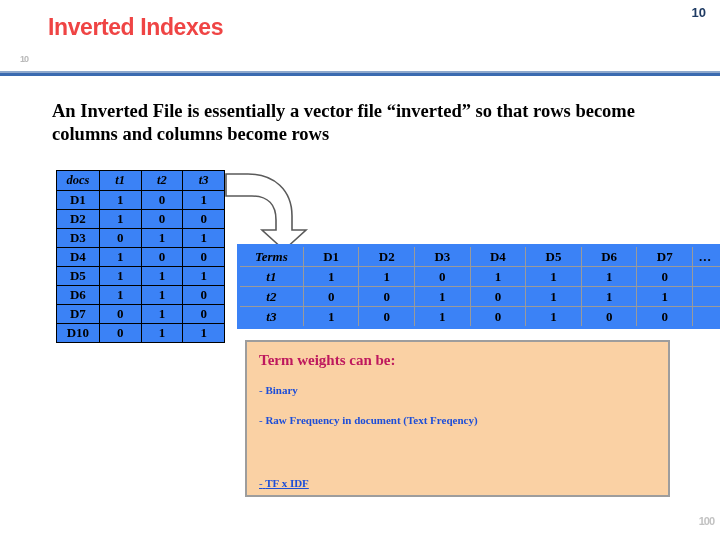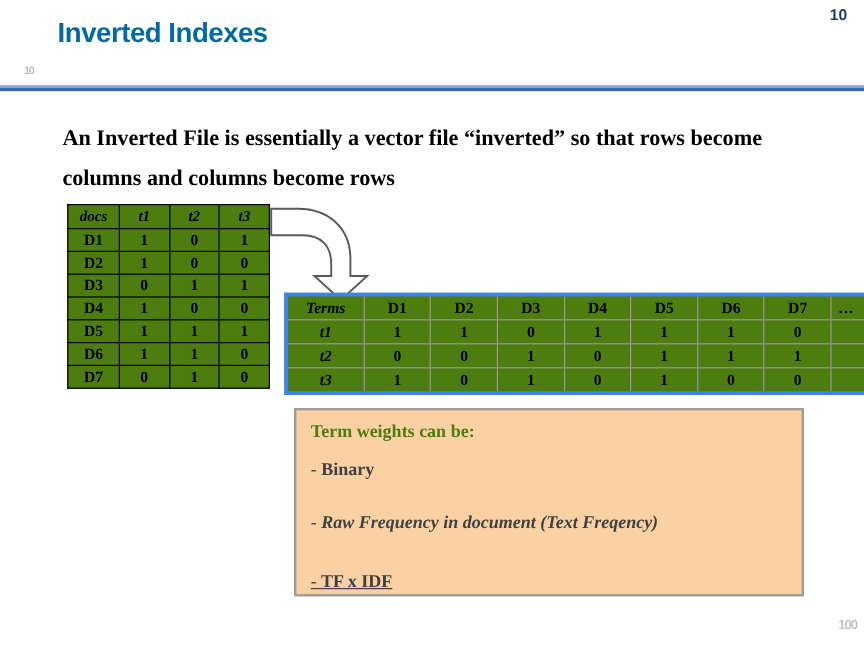--- a/index.html
+++ b/index.html
@@ -18,21 +18,21 @@
 
   
   #slide-title {
     position: absolute;
     left: 48px;
     top: 14px;
     font-family: "Liberation Sans", sans-serif;
     font-weight: bold;
     font-size: 23px;
     letter-spacing: -0.4px;
-    color: #0369a1;
+    color: #ef4444;
     white-space: nowrap;
   }
   #page-number-top {
     position: absolute;
     right: 14px;
     top: 5px;
     font-family: "Liberation Sans", sans-serif;
     font-weight: bold;
     font-size: 13px;
     color: #1f3b63;
@@ -66,29 +66,29 @@
 
   
   #lead-text {
     position: absolute;
     left: 52px;
     top: 100px;
     width: 625px;
     font-family: "Liberation Serif", serif;
     font-weight: bold;
     font-size: 18.5px;
-    line-height: 33px;
+    line-height: 23px;
     color: #000000;
   }
 
   
   table.grid {
     border-collapse: collapse;
     position: absolute;
-    background: #4d7c0f;
+    background: #3b82f6;
   }
   table.grid td, table.grid th {
     border: 1px solid #000000;
     text-align: center;
     font-family: "Liberation Serif", serif;
     font-weight: bold;
     color: #000000;
     padding: 0;
   }
 
@@ -165,34 +165,34 @@
     border: 2px solid #9d9d9d;
     box-sizing: border-box;
   }
   #weights-title {
     position: absolute;
     left: 12px;
     top: 10px;
     font-family: "Liberation Serif", serif;
     font-weight: bold;
     font-size: 15px;
-    color: #4d7c0f;
+    color: #be185d;
   }
   .weights-item {
     position: absolute;
     left: 12px;
     font-family: "Liberation Serif", serif;
     font-weight: bold;
-    font-size: 15px;
-    color: #404040;
+    font-size: 11px;
+    color: #1d4ed8;
     white-space: nowrap;
   }
   .weights-item .dash { font-weight: normal; }
   #weights-item-0 { top: 42px; }
-  #weights-item-1 { top: 86px; font-style: italic; }
+  #weights-item-1 { top: 72px; }
   #weights-item-2 { top: 104px; }
   #weights-item-3 { top: 135px; text-decoration: underline; }
 
   
   #page-number-bottom {
     position: absolute;
     right: 6px;
     top: 515px;
     font-family: "Liberation Sans", sans-serif;
     font-weight: bold;
@@ -262,20 +262,26 @@
       <td>D6</td>
       <td>1</td>
       <td>1</td>
       <td>0</td>
     </tr>
     <tr>
       <td>D7</td>
       <td>0</td>
       <td>1</td>
       <td>0</td>
+    </tr>
+    <tr>
+      <td>D10</td>
+      <td>0</td>
+      <td>1</td>
+      <td>1</td>
     </tr>
   </tbody>
 </table>
 
 <svg id="transpose-arrow" viewBox="0 0 96 85">
   <path d="M 4 6 L 4 28 L 30 28 C 46 28 54 37 54 52 L 54 62 L 40 62 L 62 82 L 84 62 L 70 62 L 70 48 C 70 22 52 6 26 6 Z" fill="#ffffff" stroke="#5a5a5a" stroke-width="1.6" stroke-linejoin="miter"></path>
 </svg>
 
 <table class="grid" id="term-doc-table">
   <colgroup>

